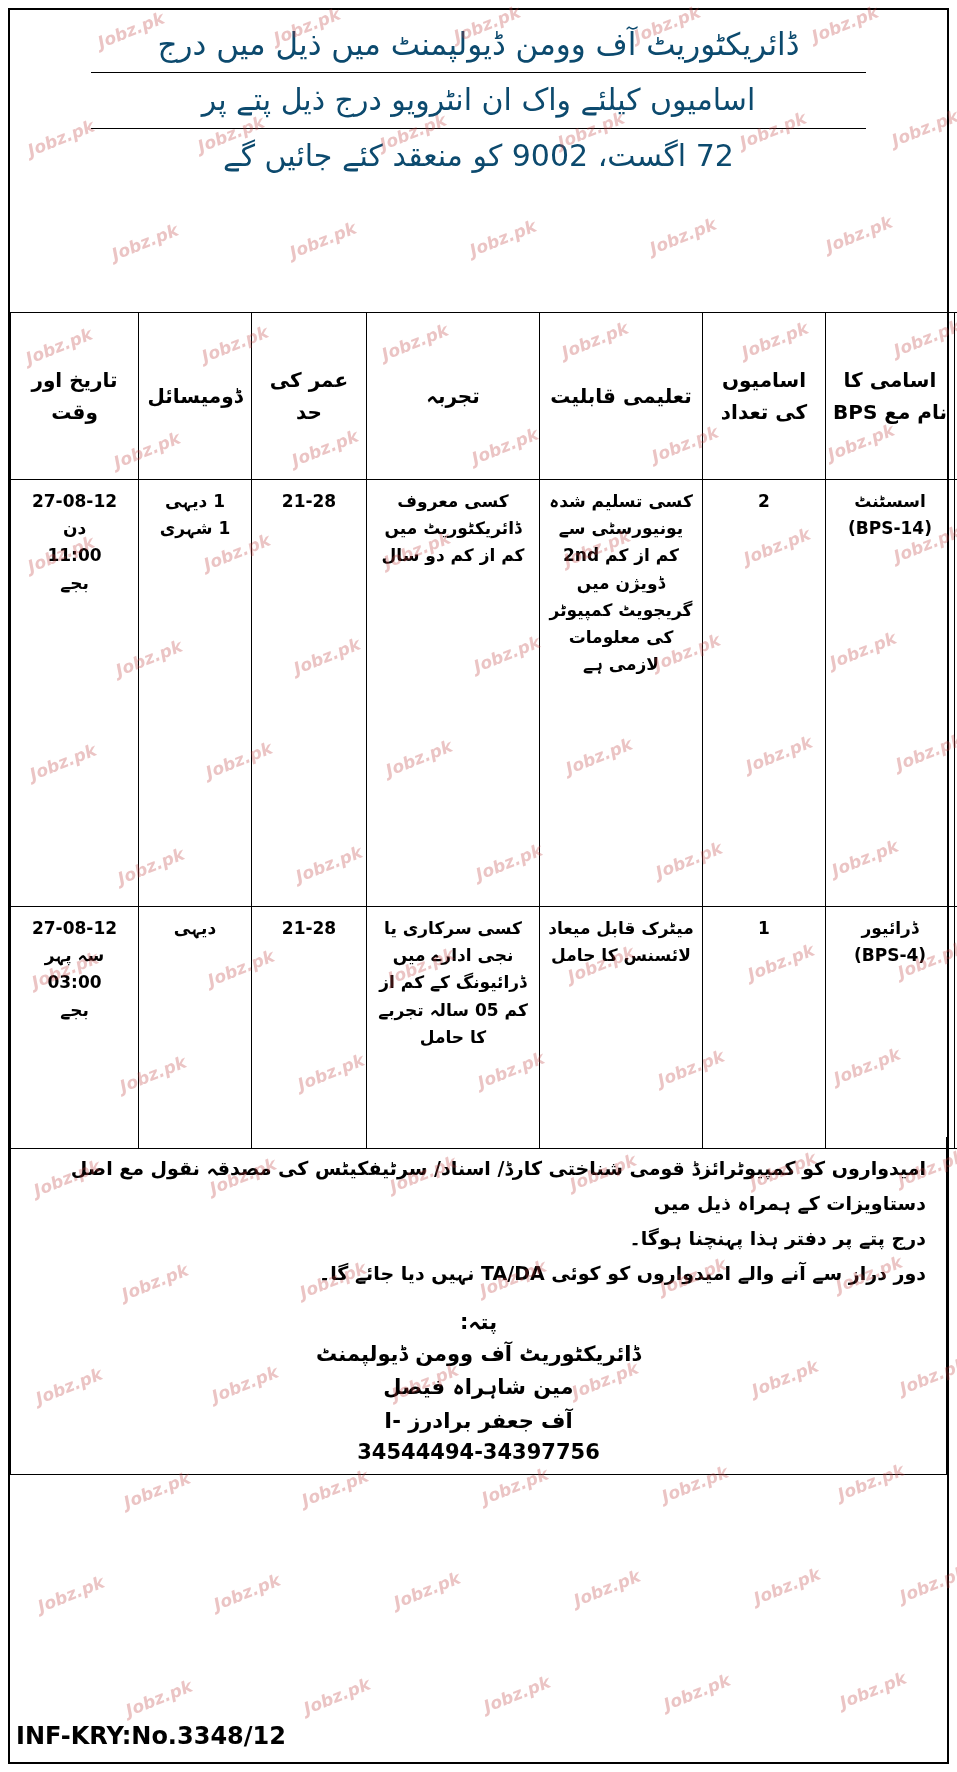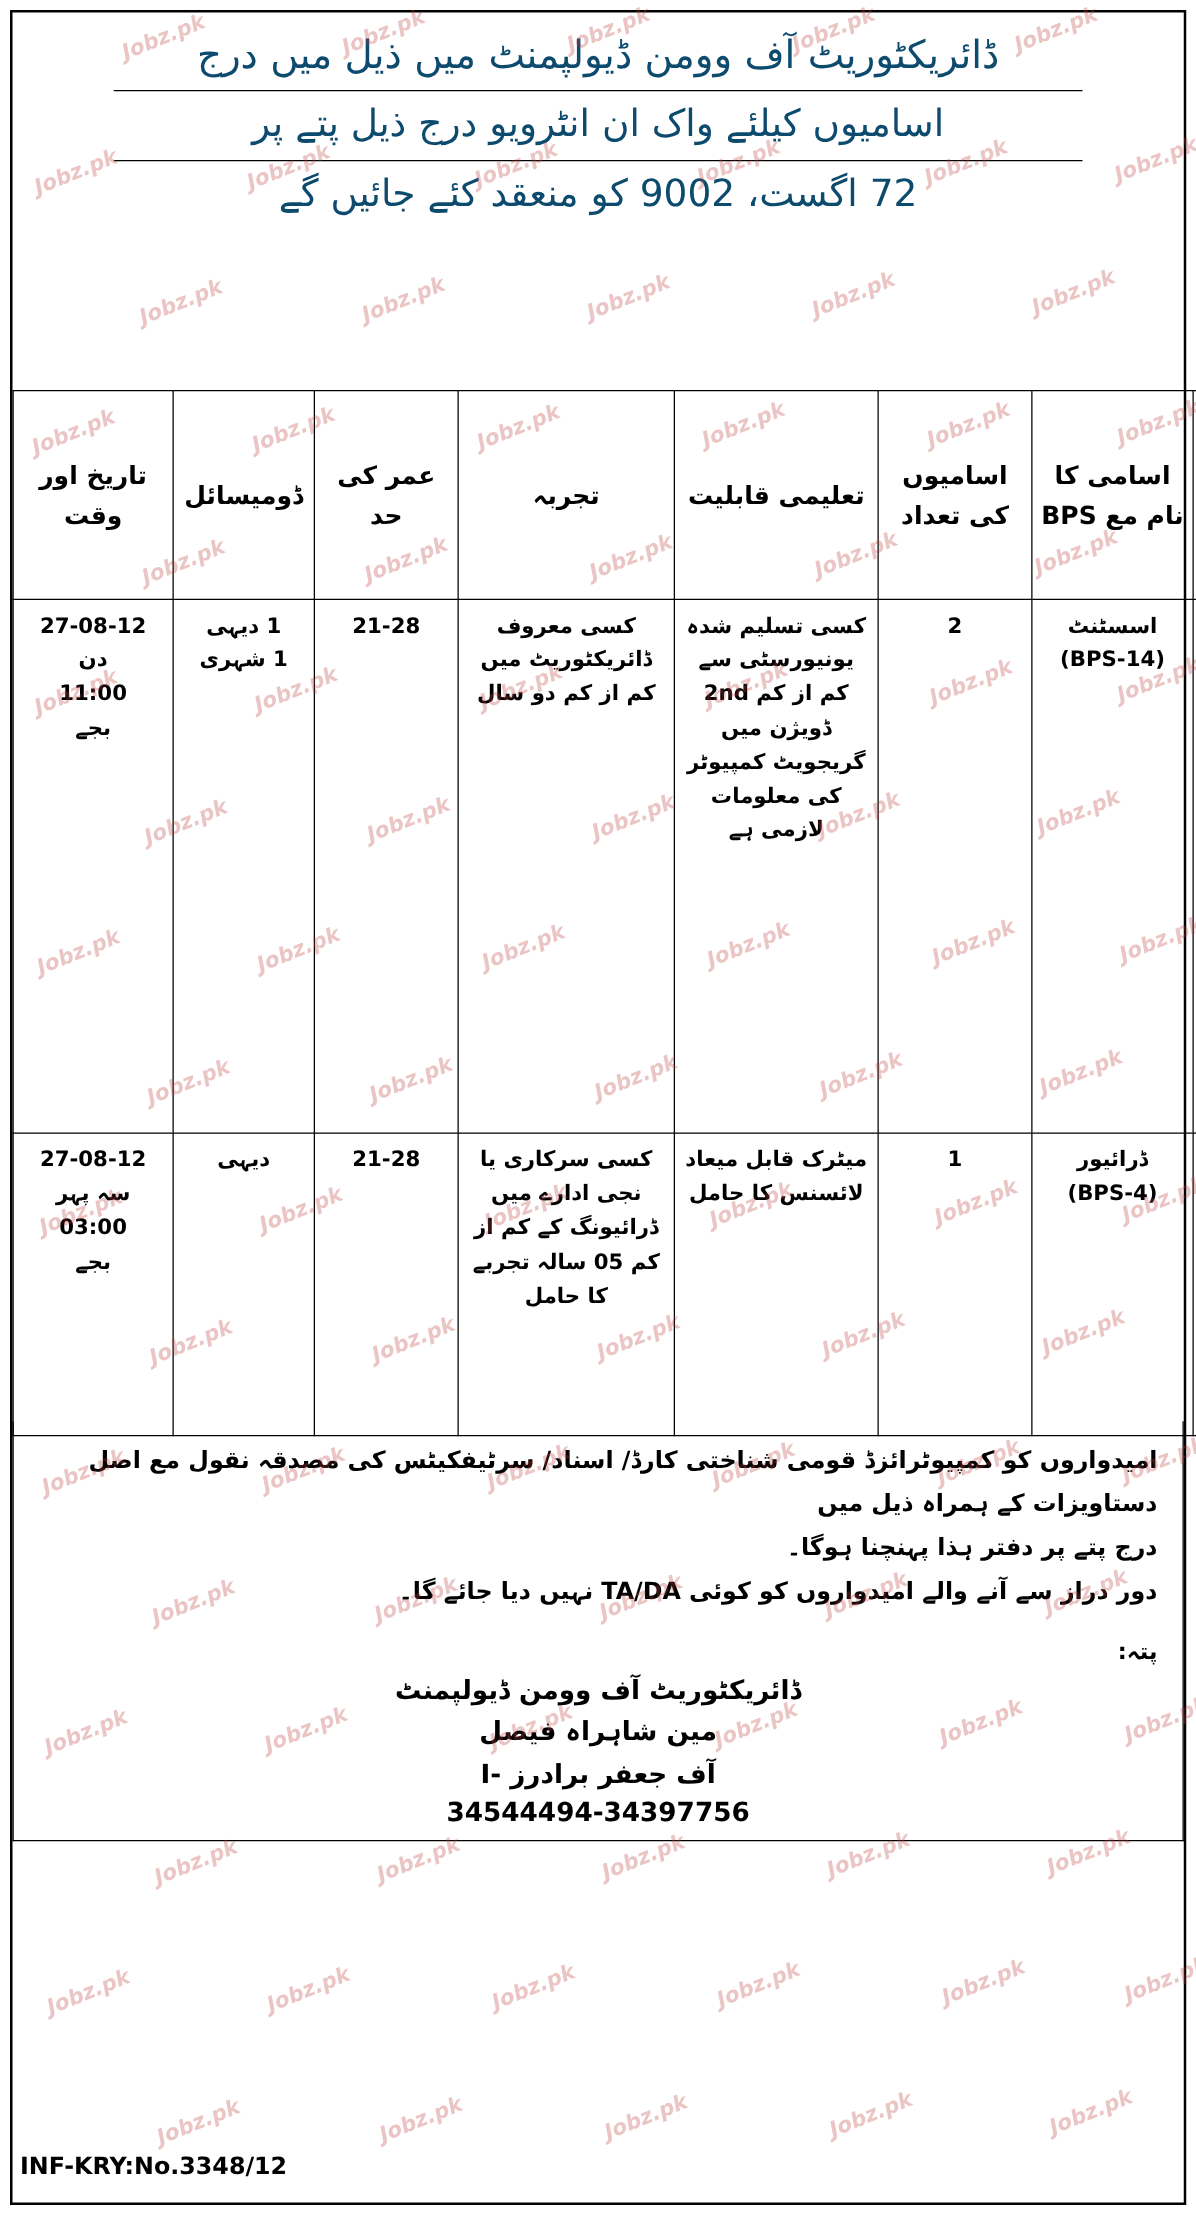--- a/index.html
+++ b/index.html
@@ -128,43 +128,43 @@
     font-weight:bold;
     line-height:1.85;
     color:#000;
   }
   .addr-block{
     margin-top:18px;
     text-align:center;
     direction:rtl;
   }
   .addr-head{
-    font-size:18px;
-    font-weight:bold;
-    text-align:right;
+    font-size:21px;
+    font-weight:bold;
+    text-align:center;
     margin-bottom:4px;
   }
   .addr-line{
     font-size:21px;
     font-weight:bold;
     line-height:1.6;
     text-align:center;
   }
   .phone{
     font-size:21px;
     font-weight:bold;
     direction:ltr;
     text-align:center;
     margin-top:2px;
   }
   .inf{
     position:absolute;
     left:16px;
     top:1722px;
-    font-size:19px;
+    font-size:24px;
     font-weight:bold;
     direction:ltr;
     z-index:3;
   }
 </style>
 </head>
 <body>
 
 <div class="page">
 

